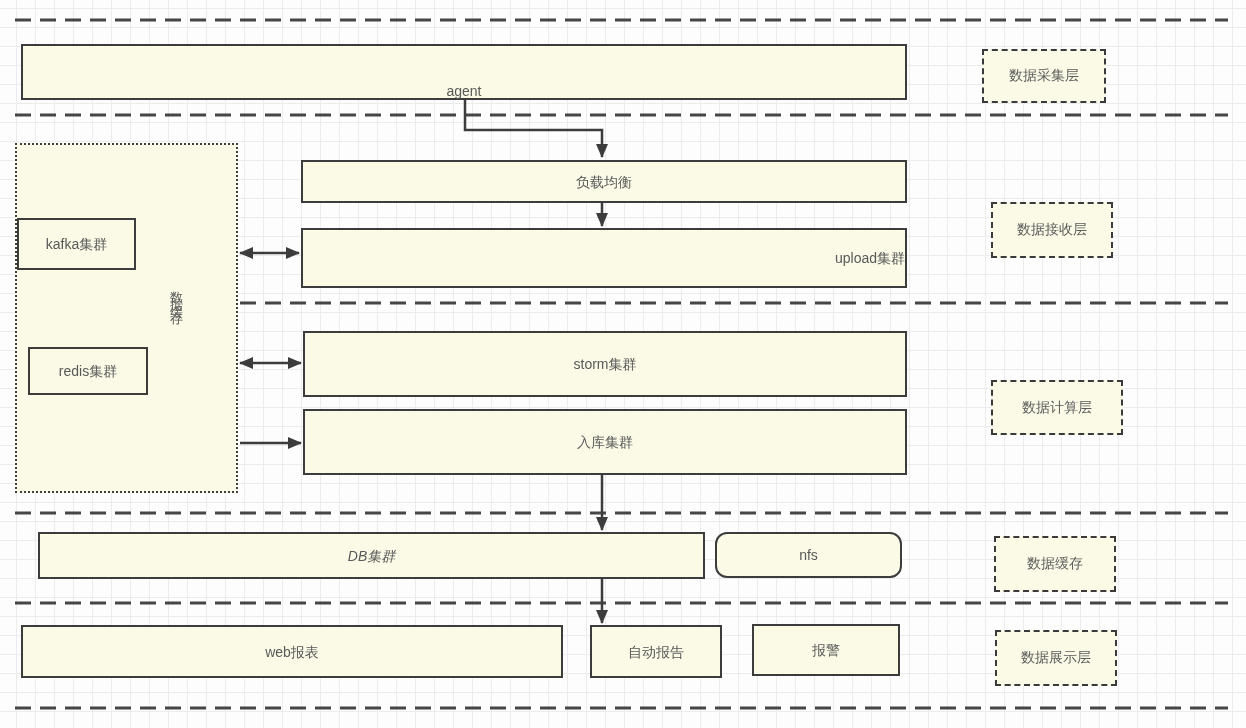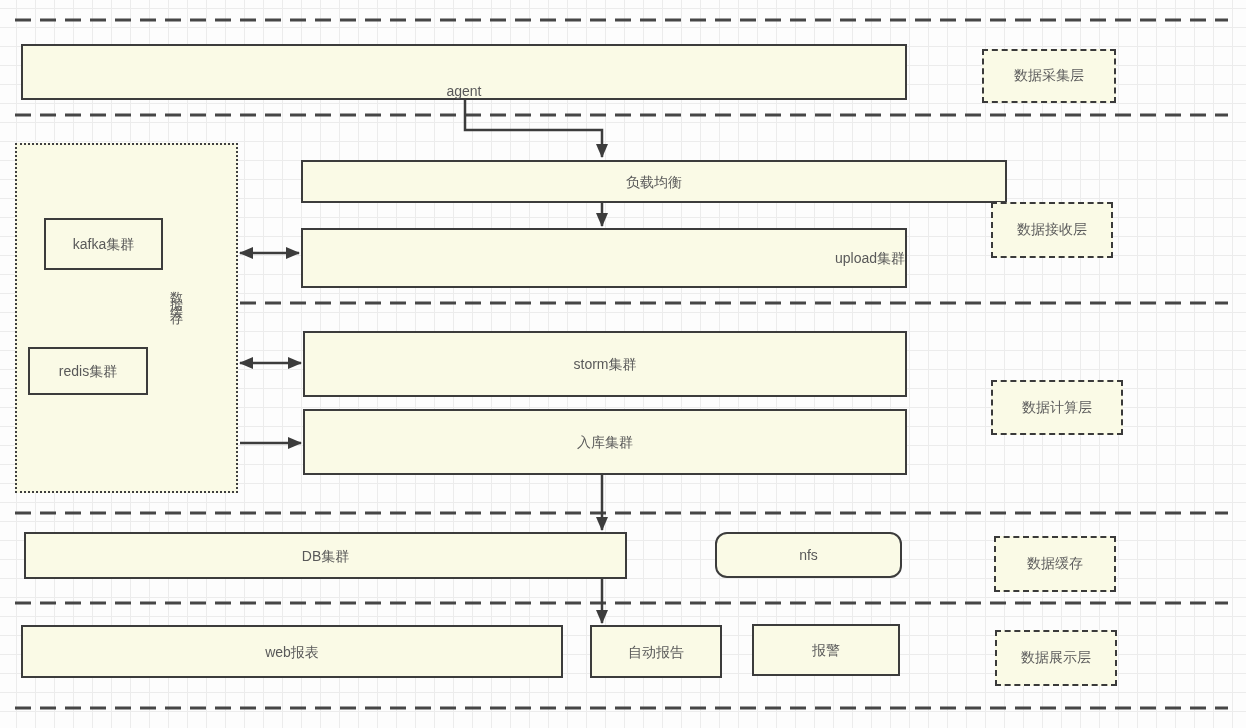--- a/index.html
+++ b/index.html
@@ -41,34 +41,34 @@
     z-index:4;
   }
   .vertical-label {
     position:absolute; z-index:3;
     writing-mode:vertical-rl; text-orientation:upright;
     letter-spacing:7px;
     color:#595959; font-size:13px;
   }
   
   .n-agent        { left:21px;  top:44px;  width:886px; height:56px;align-items:flex-end; }
-  .n-lb           { left:301px; top:160px; width:706px; height:43px; }
+  .n-lb           { left:301px; top:160px; width:606px; height:43px; }
   .n-upload       { left:301px; top:228px; width:606px; height:60px;justify-content:flex-end; }
   .n-storm        { left:303px; top:331px; width:604px; height:66px; }
   .n-ingest       { left:303px; top:409px; width:604px; height:66px; }
-  .n-db           { left:24px;  top:532px; width:603px; height:47px; }
+  .n-db           { left:38px;  top:532px; width:667px; height:47px;font-style:italic; }
   .n-nfs          { left:715px; top:532px; width:187px; height:46px;border-radius:12px; }
   .n-webreport    { left:21px;  top:625px; width:542px; height:53px; }
   .n-autoreport   { left:590px; top:625px; width:132px; height:53px; }
   .n-alarm        { left:752px; top:624px; width:148px; height:52px;text-align:center; }
   .n-cache        { left:15px;  top:143px; width:223px; height:350px; }
-  .n-kafka        { left:44px;  top:218px; width:119px; height:52px; }
+  .n-kafka        { left:17px;  top:218px; width:119px; height:52px; }
   .n-redis        { left:28px;  top:347px; width:120px; height:48px; }
   .n-cachelabel   { left:167px; top:281px; }
-  .l-collect      { left:982px; top:49px;  width:134px; height:54px; }
+  .l-collect      { left:982px; top:49px;  width:124px; height:54px; }
   .l-receive      { left:991px; top:202px; width:122px; height:56px; }
   .l-compute      { left:991px; top:380px; width:132px; height:55px; }
   .l-storage      { left:994px; top:536px; width:122px; height:56px; }
   .l-display      { left:995px; top:630px; width:122px; height:56px; }
 </style>
 </head>
 <body>
 
 <div class="canvas">
 

